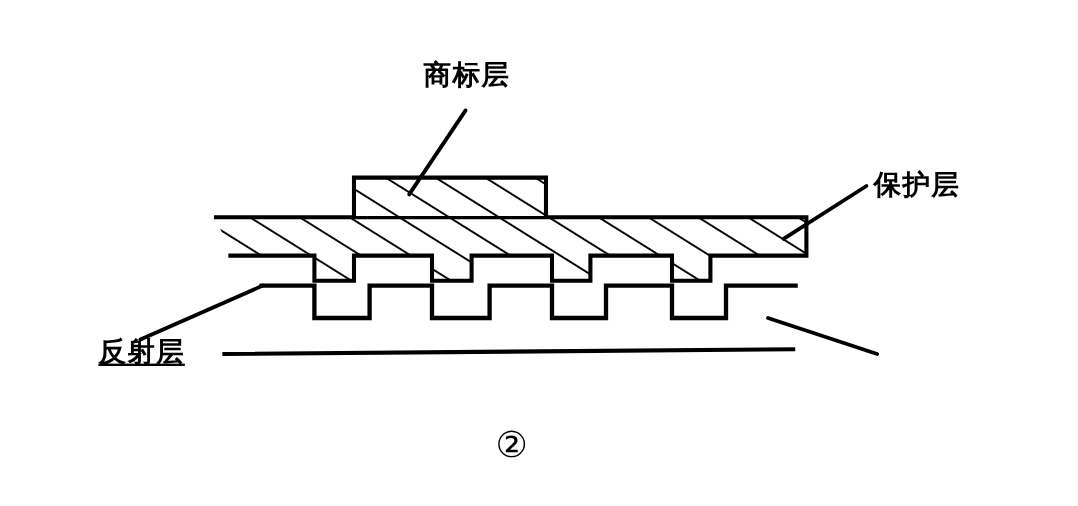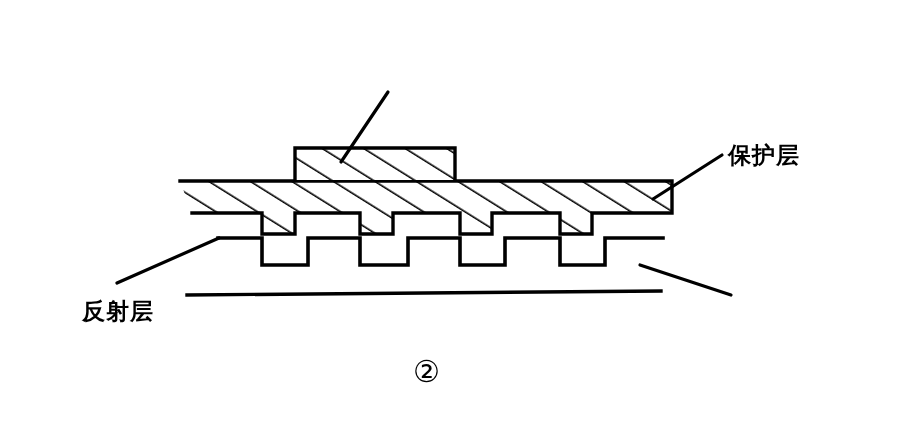--- a/index.html
+++ b/index.html
@@ -43,21 +43,21 @@
     position: absolute;
     font-family: "DejaVu Sans", "Liberation Sans", sans-serif;
     font-size: 30px;
     font-weight: 400;
     color: #000000;
     line-height: 1;
     white-space: nowrap;
   }
   #label-trademark   { left: 353px; top: 52px;  }
   #label-protective  { left: 728px; top: 144px; }
-  #label-reflective  { left: 82px;  top: 300px; }
+  #label-reflective  { left: 82px;  top: 283px; text-decoration: underline; }
   #label-substrate   { left: 738px; top: 285px; }
   #figure-caption    { left: 413px; top: 357px; }
 </style>
 </head>
 <body>
 
 <div id="figure-root">
 
   <svg id="figure-svg" viewBox="0 0 898 422">
     <defs>
@@ -136,20 +136,21 @@
       <line x1="388" y1="92" x2="341" y2="162" stroke="#000000" stroke-width="3.2" stroke-linecap="round"></line>
 
       <line x1="653" y1="199" x2="722" y2="155" stroke="#000000" stroke-width="3.2" stroke-linecap="round"></line>
 
       <line x1="117" y1="283" x2="219" y2="238" stroke="#000000" stroke-width="3.2" stroke-linecap="round"></line>
 
       <line x1="640" y1="265" x2="731" y2="295" stroke="#000000" stroke-width="3.2" stroke-linecap="round"></line>
     </g>
   </svg>
 
+  <div class="diagram-label" id="label-trademark">商标层</div>
 
   <div class="diagram-label" id="label-protective">保护层</div>
 
   <div class="diagram-label" id="label-reflective">反射层</div>
 
 
   <div class="figure-number" id="figure-caption">②</div>
 
 </div>
 

